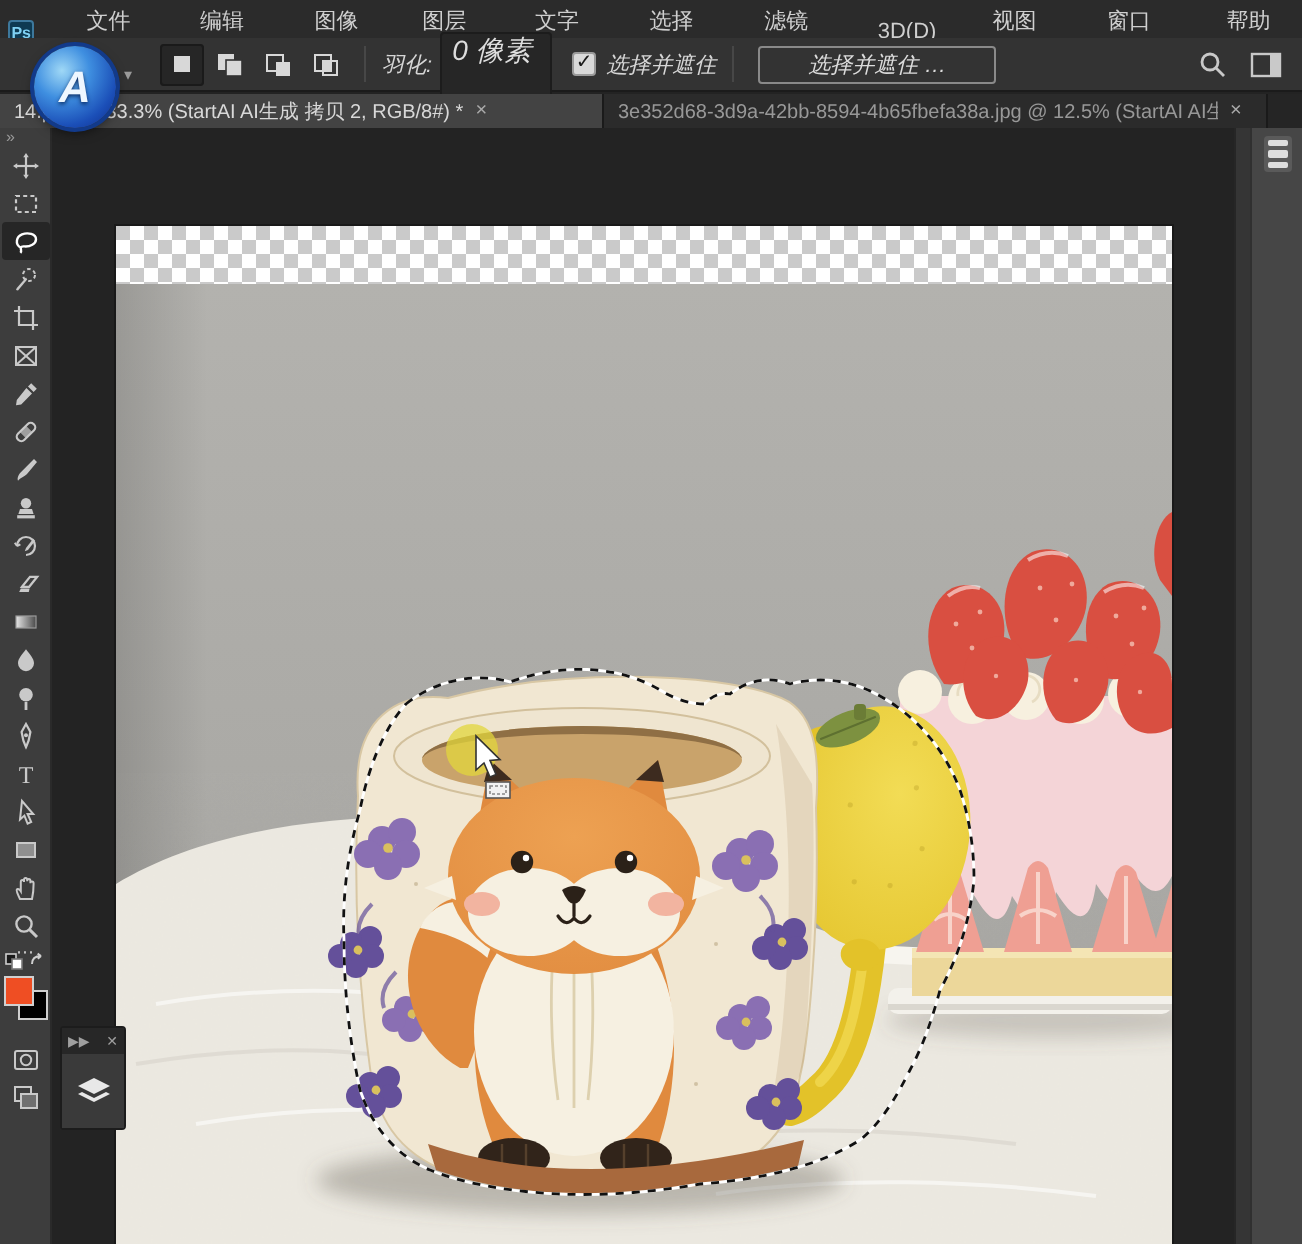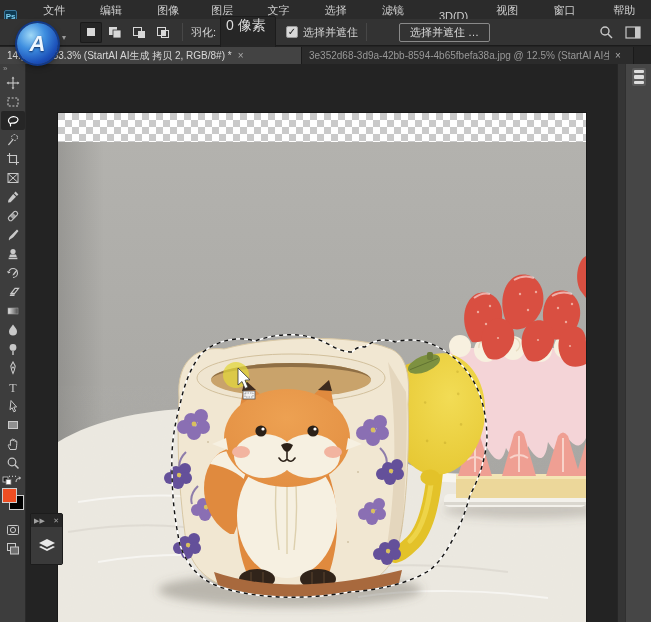--- a/index.html
+++ b/index.html
@@ -12,34 +12,34 @@
     background:#2b2b2b; border-bottom:1px solid #1b1b1b;
     display:flex; align-items:center; gap:0; color:#cfcfcf; font-size:11px; }
   .ps-badge { width:16px; height:13px; margin:0 6px 0 4px; background:#0e3a52;
     border:1px solid #3d789c; border-radius:2px; color:#7fd0f2; font-size:8px;
     font-weight:bold; display:flex; align-items:center; justify-content:center; }
   .menu-item { padding:0 8px; height:18px; display:flex; align-items:center; cursor:default;margin-left:12px; }
 
   
   .optionsbar { position:absolute; left:0; top:19px; width:651px; height:27px;
     background:#333333; border-bottom:1px solid #1b1b1b; display:flex;
-    align-items:center; color:#d6d6d6; font-size:11px; }
+    align-items:center; color:#d6d6d6; font-size:11px;font-style:italic; }
   .opt-spacer { width:80px; }
   .mode-group { display:flex; gap:2px; align-items:center; }
   .mode-btn { width:22px; height:21px; display:flex; align-items:center;
     justify-content:center; border-radius:2px; }
   .mode-btn.pressed { background:#262626; box-shadow:inset 0 0 0 1px #1a1a1a; }
   .vsep { width:1px; height:18px; background:#474747; margin:0 8px; }
   .feather-label { margin-right:4px; }
   .feather-input { width:56px; height:33px; background:#262626; border:1px solid #1c1c1c;
     border-radius:2px; color:#dddddd; font-size:14px; padding:0 5px; line-height:17px; }
   .checkbox { width:12px; height:12px; background:#d9d9d9; border:1px solid #9a9a9a;
     border-radius:2px; margin:0 5px 0 10px; color:#1a1a1a; font-size:10px; font-weight:bold;
     display:flex; align-items:center; justify-content:center; line-height:10px; }
-  .sam-btn { margin-left:24px; height:19px; padding:0 10px; border:1px solid #8a8a8a;
+  .sam-btn { margin-left:4px; height:19px; padding:0 24px; border:1px solid #8a8a8a;
     border-radius:2px; background:transparent; color:#dcdcdc; font-size:11px;
     display:flex; align-items:center; }
   .opt-right { margin-left:auto; display:flex; align-items:center; gap:12px; margin-right:10px; }
 
   
   .app-logo { position:absolute; left:17px; top:23px; width:41px; height:41px; border-radius:50%;
     background:radial-gradient(circle at 34% 30%, #9fd8f6 0%, #3f8fe0 35%, #1b4fb8 70%, #0d2a86 100%);
     box-shadow:0 0 0 2px #123a8a, 0 2px 6px rgba(0,0,0,.6);
     display:flex; align-items:center; justify-content:center; z-index:40; }
   .app-logo span { color:#eef7ff; font-size:22px; font-weight:bold; font-style:italic;

